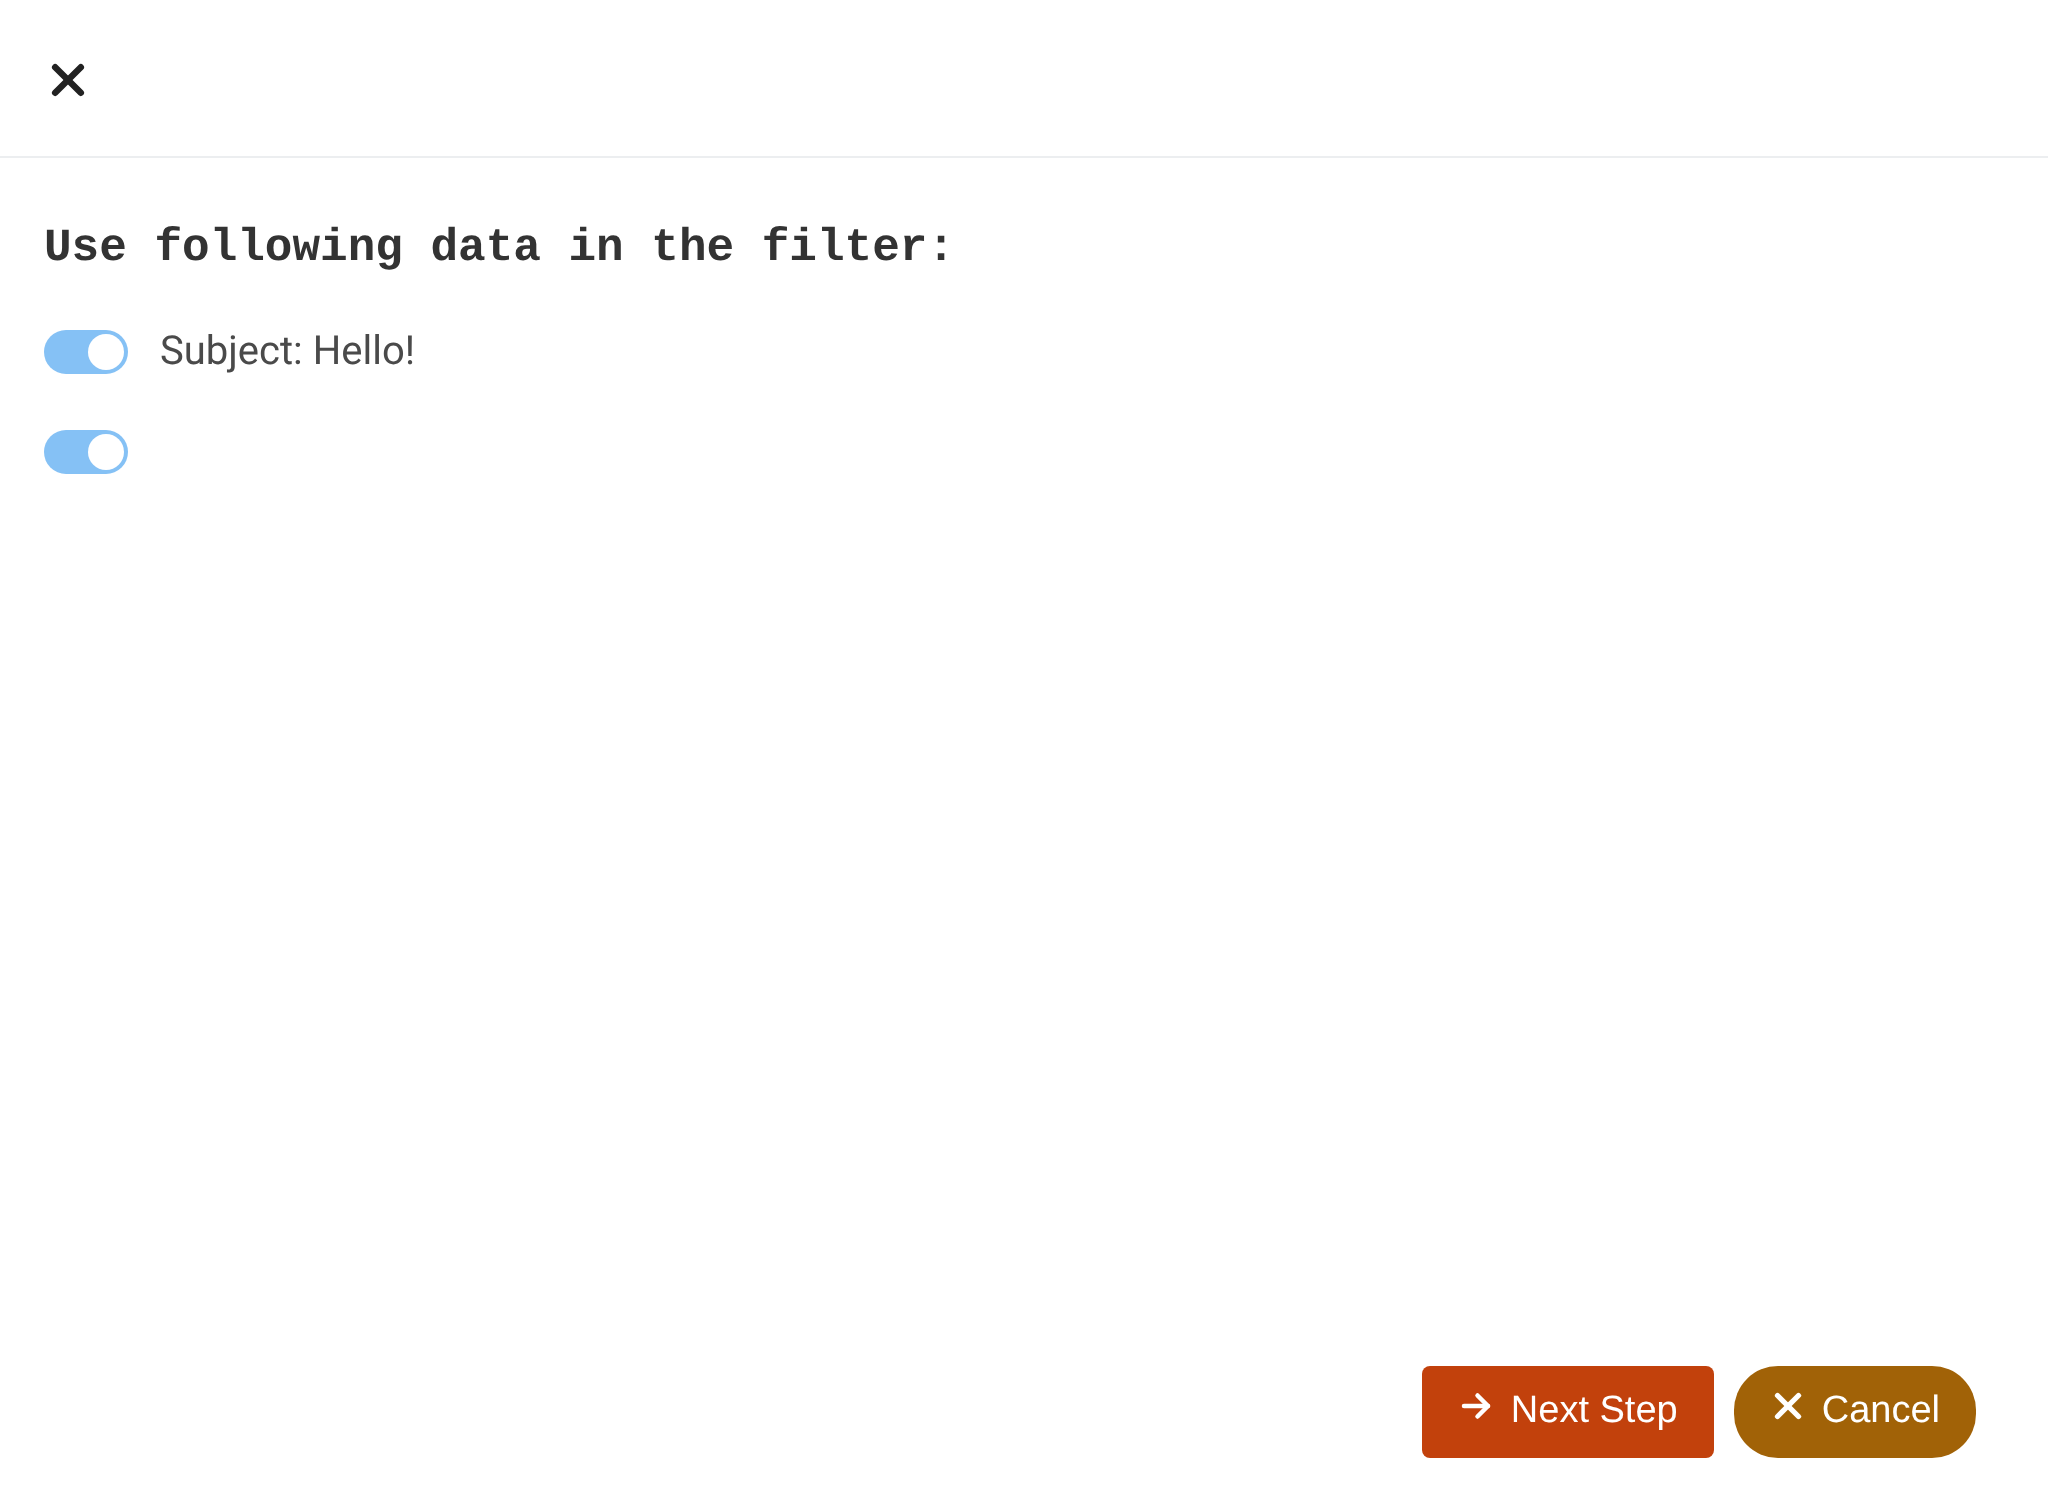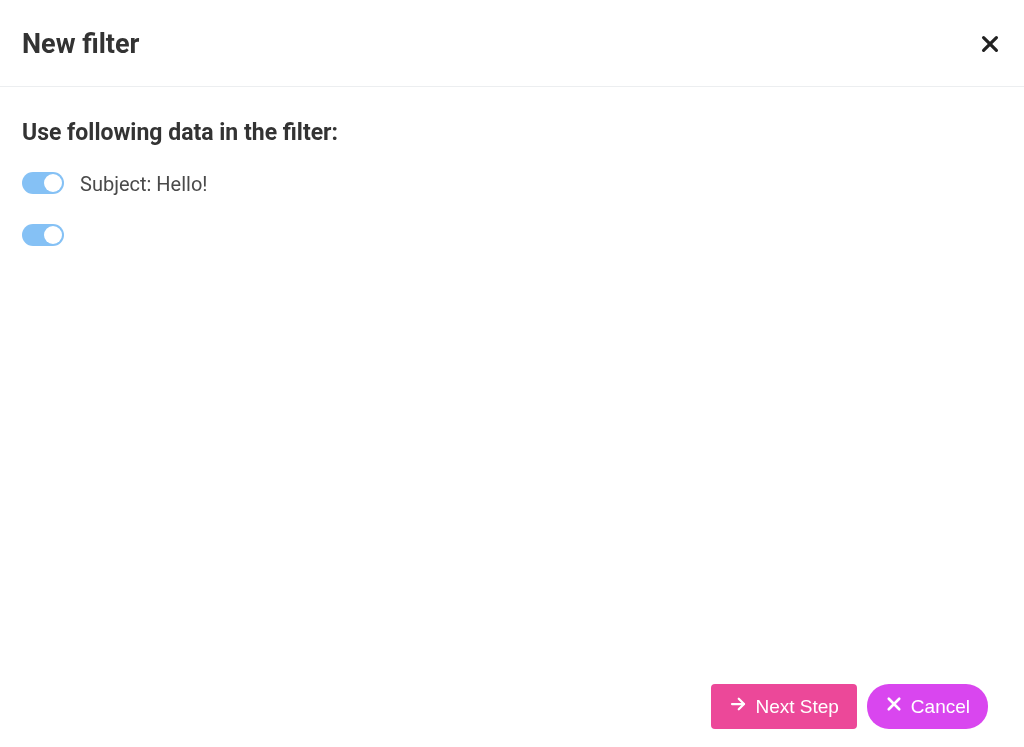--- a/index.html
+++ b/index.html
@@ -40,24 +40,25 @@
       height: 22px;
     }
     .content {
       padding: 32px 22px 20px 22px;
     }
     .section-heading {
       font-size: 23px;
       font-weight: 700;
       color: #333;
       margin-bottom: 26px;
+      font-family: Liberation Mono, monospace;
     }
     .filter-row {
       display: flex;
-      align-items: flex-start;
+      align-items: flex-end;
       margin-bottom: 28px;
     }
     .toggle {
       position: relative;
       width: 42px;
       height: 22px;
       border-radius: 11px;
       background: #85c1f5;
       cursor: pointer;
       flex-shrink: 0;
@@ -90,37 +91,36 @@
       gap: 8px;
       padding: 11px 18px;
       border: none;
       border-radius: 4px;
       font-size: 19px;
       font-weight: 400;
       cursor: pointer;
       color: #fff;
     }
     .btn-primary {
-      background: #ec4899;
+      background: #c2410c;
       text-align: right;
     }
     .btn-secondary {
-      background: #d946ef;
+      background: #a16207;
       border-radius: 22px;
     }
     .btn svg {
       width: 18px;
       height: 18px;
     }
   </style>
 </head>
 <body>
 
 <div class="header">
-  <h1 class="header-title">New filter</h1>
   <div class="close-icon">
     <svg viewBox="0 0 24 24" fill="none" stroke="#222" stroke-width="3.5" stroke-linecap="round">
       <line x1="5" y1="5" x2="19" y2="19"></line>
       <line x1="19" y1="5" x2="5" y2="19"></line>
     </svg>
   </div>
 </div>
 
 <div class="content">
   <h2 class="section-heading">Use following data in the filter:</h2>

